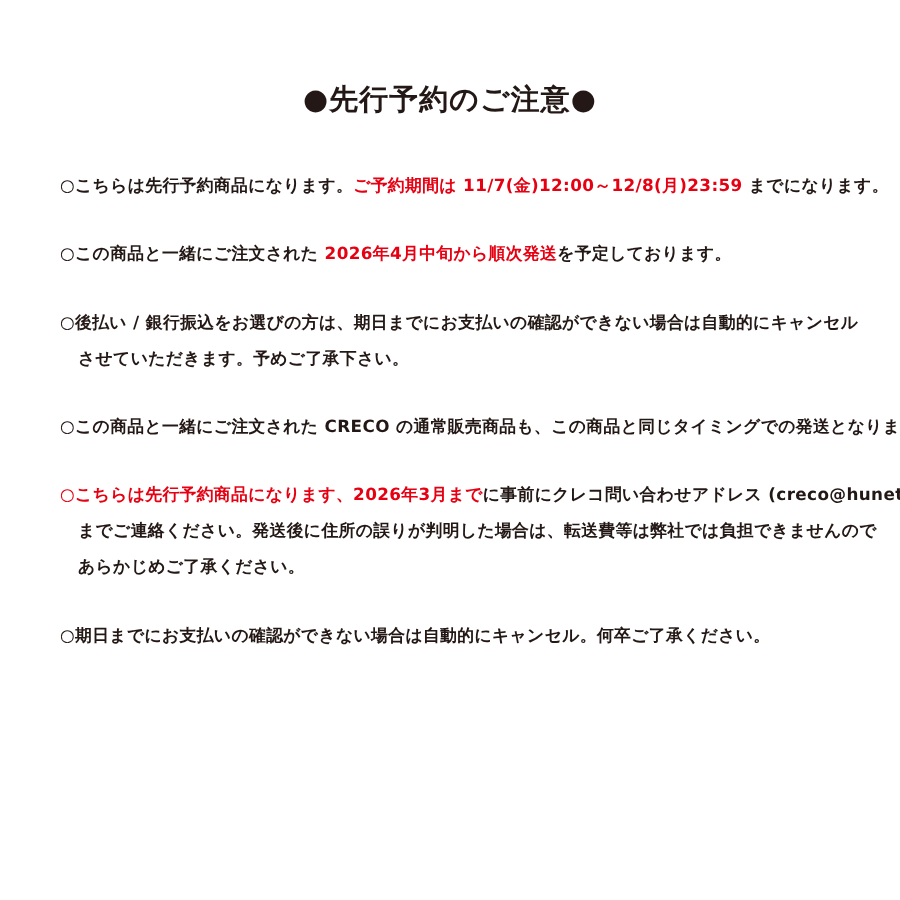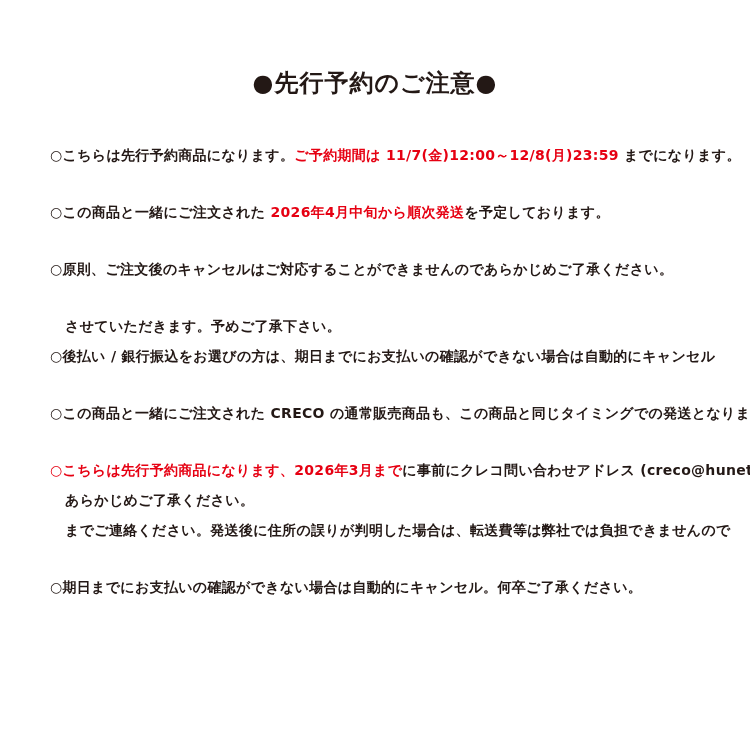--- a/index.html
+++ b/index.html
@@ -54,31 +54,28 @@
 <div class="page">
   <h1 class="title">●先行予約のご注意●</h1>
   <div>
       <div class="notice">
         <div class="line"><span class="seg">○こちらは先行予約商品になります。</span><span class="seg red">ご予約期間は 11/7(金)12:00～12/8(月)23:59</span><span class="seg"> までになります。</span></div>
       </div>
       <div class="notice">
         <div class="line"><span class="seg">○この商品と一緒にご注文された </span><span class="seg red">2026年4月中旬から順次発送</span><span class="seg">を予定しております。</span></div>
       </div>
       <div class="notice">
-        <div class="line"><span class="seg">○原則、ご注文後のキャンセルはご対応することができませんのであらかじめご了承ください。</span></div>
-      </div>
-      <div class="notice">
+        <div class="line"><span class="seg">○後払い / 銀行振込をお選びの方は、期日までにお支払いの確認ができない場合は自動的にキャンセル</span></div>
         <div class="line cont"><span class="seg">させていただきます。予めご了承下さい。</span></div>
-        <div class="line"><span class="seg">○後払い / 銀行振込をお選びの方は、期日までにお支払いの確認ができない場合は自動的にキャンセル</span></div>
       </div>
       <div class="notice">
         <div class="line"><span class="seg">○この商品と一緒にご注文された CRECO の通常販売商品も、この商品と同じタイミングでの発送となります。</span></div>
       </div>
       <div class="notice">
         <div class="line"><span class="seg red">○こちらは先行予約商品になります、2026年3月まで</span><span class="seg">に事前にクレコ問い合わせアドレス (creco@hunet-corp.jp)</span></div>
+        <div class="line cont"><span class="seg">までご連絡ください。発送後に住所の誤りが判明した場合は、転送費等は弊社では負担できませんので</span></div>
         <div class="line cont"><span class="seg">あらかじめご了承ください。</span></div>
-        <div class="line cont"><span class="seg">までご連絡ください。発送後に住所の誤りが判明した場合は、転送費等は弊社では負担できませんので</span></div>
       </div>
       <div class="notice">
         <div class="line"><span class="seg">○期日までにお支払いの確認ができない場合は自動的にキャンセル。何卒ご了承ください。</span></div>
       </div>
     </div>
 </div>
 
 </body></html>

